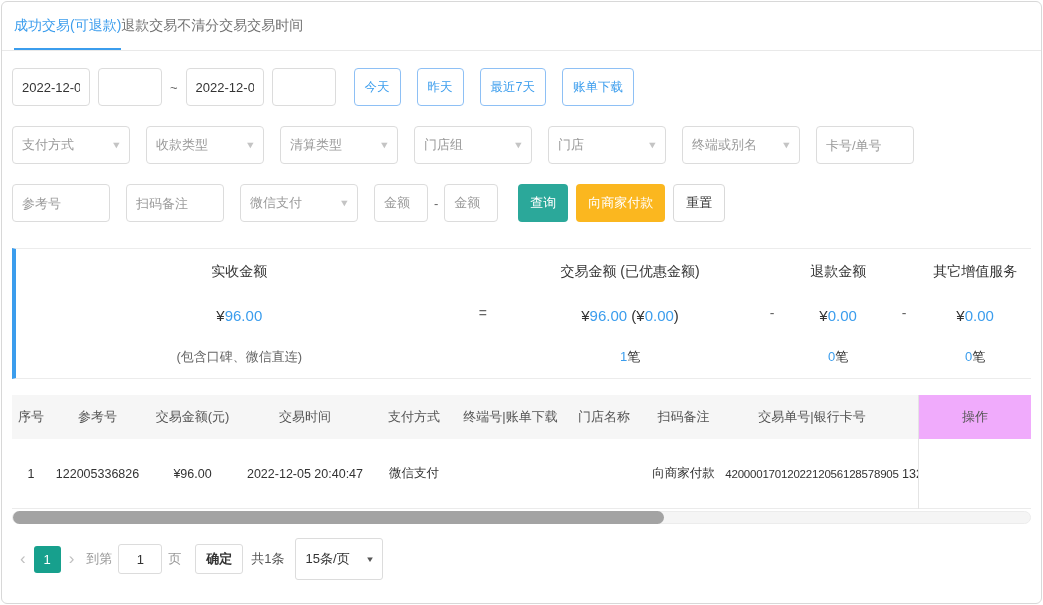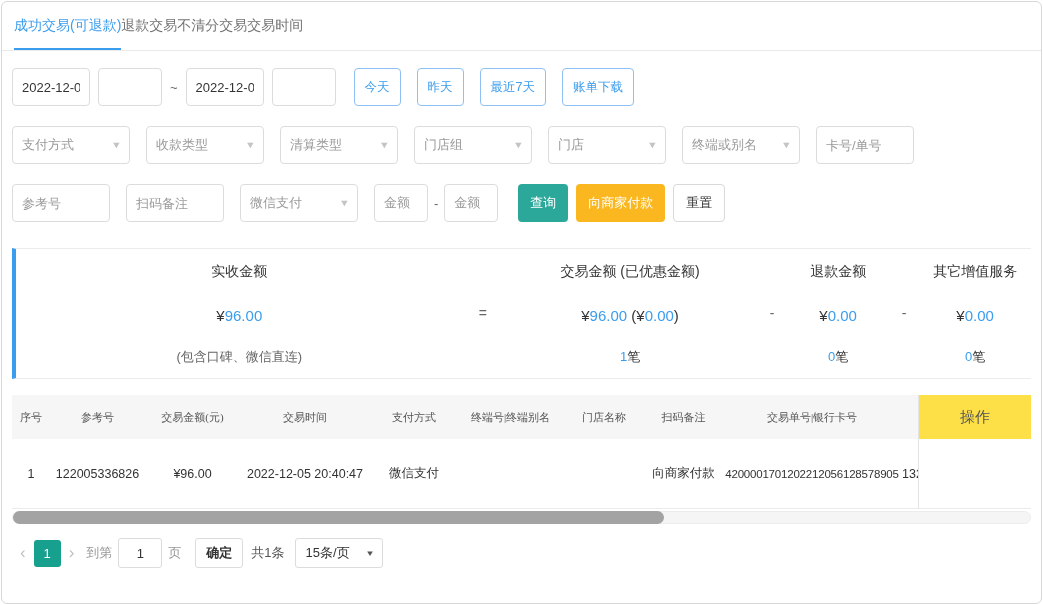--- a/index.html
+++ b/index.html
@@ -36,43 +36,43 @@
   .scol { display:flex; flex-direction:column; align-items:center; }
   .scol .lbl { font-size:14px; color:#333; font-weight:500; }
   .scol .val { font-size:15px; margin-top:26px; color:#333; }
   .scol .sub { font-size:13px; color:#666; margin-top:24px; }
   .blue { color:#3b9ded; }
   .ssep { font-size:14px; color:#666; display:flex; align-items:center; justify-content:center; margin-top:40px; height:20px; }
   .w-c1{width:44%;} .w-eq{width:4%;} .w-c2{width:25%;} .w-d1{width:3%;} .w-c3{width:10%;} .w-d2{width:3%;} .w-c4{width:11%;}
 
   
   .tablewrap { position:relative; margin:16px 10px 0 10px; overflow:hidden; }
-  .thead { display:flex; align-items:center; height:44px; background:#f6f6f6; font-size:11px; color:#555;font-family:Liberation Serif, serif; }
+  .thead { display:flex; align-items:center; height:44px; background:#f6f6f6; font-size:13px; color:#555; }
   .trow { display:flex; align-items:center; height:70px; background:#fff; border-bottom:1px solid #ebebeb; font-size:12.5px; color:#333; }
   .cell { flex:0 0 auto; text-align:center; white-space:nowrap; }
   .c0{width:38px;} .c1{width:95px;} .c2{width:95px;} .c3{width:130px;} .c4{width:88px;}
   .c5{width:105px;} .c6{width:82px;} .c7{width:77px;} .c8{width:180px;} .c9{width:80px;text-align:left;}
   .trow .c8 { font-size:11.5px; letter-spacing:-0.2px; }
   .opcol { position:absolute; top:0; right:0; bottom:0; width:113px; border-left:1px solid #e4e4e4; }
-  .opcol .ophead { height:44px; background:#fde047; display:flex; align-items:center; justify-content:center; font-size:15px; color:#555; }
+  .opcol .ophead { height:44px; background:#f0abfc; display:flex; align-items:center; justify-content:center; font-size:13px; color:#555; }
   .opcol .opbody { height:70px; background:#fff; border-bottom:1px solid #ebebeb; }
 
   
   .hscroll { margin:2px 10px 0 10px; height:13px; background:#f5f5f5; border:1px solid #ececec; border-radius:7px; position:relative; }
   .hthumb { position:absolute; left:0; top:-1px; height:13px; width:64%; background:#a3a3a3; border-radius:7px; cursor:pointer; }
 
   
   .pager { display:flex; align-items:center; margin:14px 0 0 12px; font-size:13px; color:#999; }
   .pchev { color:#c0c0c0; font-size:17px; padding:0 6px; cursor:pointer; }
   .pcur { width:27px; height:27px; background:#17a08d; color:#fff; border-radius:3px; display:flex; align-items:center; justify-content:center; font-size:13px; margin:0 2px; cursor:pointer; }
   .plabel { margin:0 6px; }
   .pinput { width:44px; height:30px; border:1px solid #dcdcdc; border-radius:3px; text-align:center; font-size:13px; color:#333; outline:none; }
   .pok { height:30px; padding:0 10px; background:#fff; border:1px solid #dcdcdc; border-radius:3px; font-weight:bold; font-size:13px; color:#333; margin:0 8px; cursor:pointer; font-family:inherit; }
   .ptotal { color:#555; margin-right:10px; }
-  .psel { position:relative; height:30px; border:1px solid #dcdcdc; border-radius:3px; display:flex; align-items:center; padding:0 24px 0 10px; color:#333; cursor:pointer; background:#fff; }
+  .psel { position:relative; height:42px; border:1px solid #dcdcdc; border-radius:3px; display:flex; align-items:center; padding:0 24px 0 10px; color:#333; cursor:pointer; background:#fff; }
   .psel .caret { color:#555; font-size:8px; }
 </style>
 </head>
 <body>
 
 <div class="page">
 
   <div class="tabs">
     <div class="tab active">成功交易(可退款)</div>
     <div class="tab">退款交易</div>
@@ -166,21 +166,21 @@
     </div>
   </div>
 
   <div class="tablewrap">
     <div class="thead">
       <div class="cell c0">序号</div>
       <div class="cell c1">参考号</div>
       <div class="cell c2">交易金额(元)</div>
       <div class="cell c3">交易时间</div>
       <div class="cell c4">支付方式</div>
-      <div class="cell c5">终端号|终端别名</div>
+      <div class="cell c5">终端号|账单下载</div>
       <div class="cell c6">门店名称</div>
       <div class="cell c7">扫码备注</div>
       <div class="cell c8">交易单号|银行卡号</div>
       <div class="cell c9"></div>
     </div>
     <div class="trow">
       <div class="cell c0">1</div>
       <div class="cell c1">122005336826</div>
       <div class="cell c2">¥96.00</div>
       <div class="cell c3">2022-12-05 20:40:47</div>

